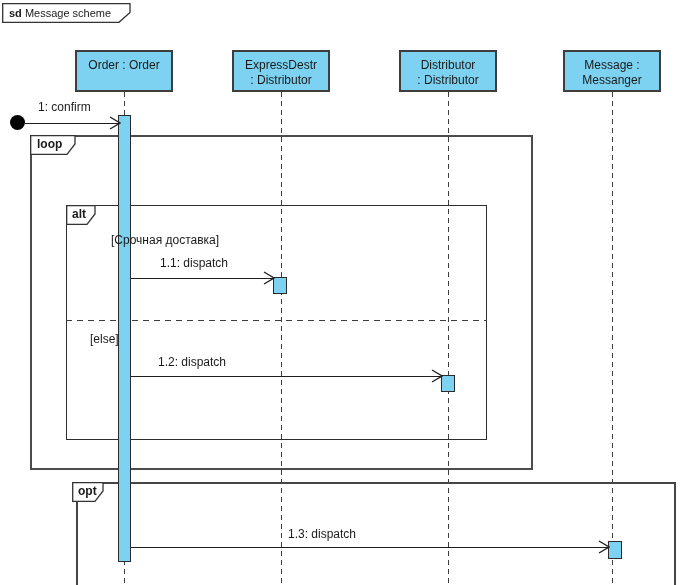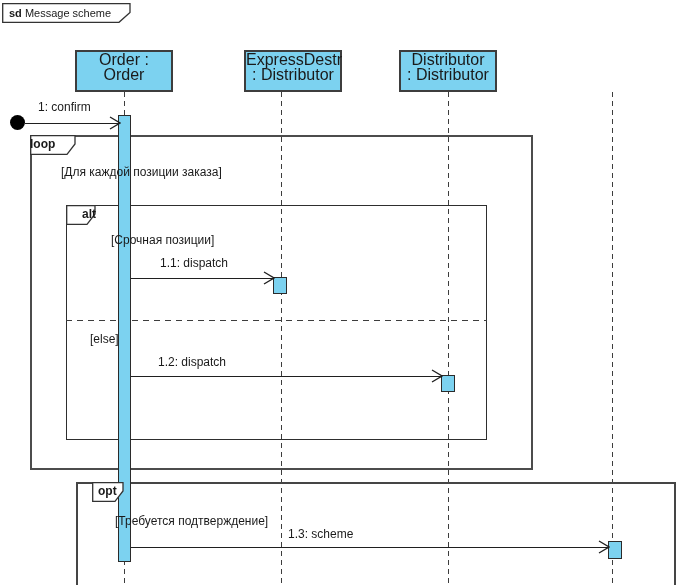--- a/index.html
+++ b/index.html
@@ -4,42 +4,42 @@
 <style>
   html,body { margin:0; padding:0; background:#ffffff; }
   .canvas {
     position:relative; width:680px; height:585px; background:#ffffff;
     font-family:"Liberation Sans", sans-serif; overflow:hidden; color:#1a1a1a;
   }
   
   .head {
     position:absolute; top:50px; width:98px; height:42px; box-sizing:border-box;
     background:#7cd2f0; border:2px solid #3d3d3d;
-    text-align:center; font-size:16px; line-height:15px; padding-top:0;
+    text-align:center; font-size:12px; line-height:15px; padding-top:6px;
   }
   
   .ll {
     position:absolute; top:92px; height:493px; width:1px; z-index:1;
     background:repeating-linear-gradient(to bottom,#3d3d3d 0 5px, transparent 5px 9px);
   }
   
   .frame { position:absolute; box-sizing:border-box; z-index:2; background:transparent; }
   .frame.loop { border:2px solid #4c4c4c; }
   .frame.alt  { border:1px solid #2e2e2e; }
   .frame.opt  { border:2px solid #454545; border-bottom:none; }
   .sep {
     position:absolute; height:1px; z-index:2;
     background:repeating-linear-gradient(to right,#3d3d3d 0 6px, transparent 6px 11px);
   }
   
   .badge { position:absolute; z-index:4; }
   .badge svg { display:block; }
   .badge .op {
     position:absolute; left:0; top:0; right:0; bottom:0;
-    font-size:12px; font-weight:bold; line-height:19px; box-sizing:border-box;
+    font-size:12px; font-weight:bold; line-height:19px; padding-left:7px; box-sizing:border-box;
   }
   
   .sd-tab { position:absolute; left:2px; top:3px; z-index:5; }
   .sd-tab .tab-text {
     position:absolute; left:0; top:0; right:0; bottom:0;
     font-size:11px; line-height:20px; padding-left:7px; white-space:nowrap;
   }
   .sd-tab .kw { font-weight:bold; }
   
   .act {
@@ -70,44 +70,46 @@
   <div class="badge" style="left:30px; top:135px; width:46px; height:20px">
     <svg width="46" height="20" viewBox="0 0 46 20">
       <path d="M0.7,0.7 H45 V9 L37,19.3 H0.7 Z" fill="#ffffff" stroke="#333333" stroke-width="1.3"></path>
     </svg>
     <span class="op">loop</span>
   </div>
   <div class="badge" style="left:66px; top:205px; width:30px; height:20px">
     <svg width="30" height="20" viewBox="0 0 30 20">
       <path d="M0.7,0.7 H29 V9 L21,19.3 H0.7 Z" fill="#ffffff" stroke="#333333" stroke-width="1.3"></path>
     </svg>
-    <span class="op" style="padding-left:16px">alt</span>
+    <span class="op" style="padding-left:6px">alt</span>
   </div>
-  <div class="badge" style="left:92px; top:482px; width:32px; height:32px">
+  <div class="badge" style="left:72px; top:482px; width:32px; height:32px">
     <svg width="32" height="20" viewBox="0 0 32 20">
       <path d="M0.7,0.7 H31 V9 L23,19.3 H0.7 Z" fill="#ffffff" stroke="#333333" stroke-width="1.3"></path>
     </svg>
     <span class="op" style="padding-left:6px">opt</span>
   </div>
 
-  <div class="txt" style="left:61px; top:165px">[Для каждой позиции заказа]</div>
-  <div class="txt" style="left:111px; top:233px">[Срочная позиции]</div>
+  <div class="txt" style="left:111px; top:233px">[Срочная доставка]</div>
   <div class="txt" style="left:90px; top:332px">[else]</div>
-  <div class="txt" style="left:115px; top:514px">[Требуется подтверждение]</div>
 
   <div class="head" style="left:75px">
     <div>Order : Order</div>
   </div>
-  <div class="head" style="left:244px">
+  <div class="head" style="left:232px">
     <div>ExpressDestr</div>
     <div>: Distributor</div>
   </div>
   <div class="head" style="left:399px">
     <div>Distributor</div>
     <div>: Distributor</div>
+  </div>
+  <div class="head" style="left:563px">
+    <div>Message :</div>
+    <div>Messanger</div>
   </div>
 
   <div class="act" style="left:118px; top:115px; width:13px; height:447px"></div>
   <div class="act" style="left:273px; top:277px; width:14px; height:17px"></div>
   <div class="act" style="left:441px; top:375px; width:14px; height:17px"></div>
   <div class="act" style="left:608px; top:541px; width:14px; height:18px"></div>
 
   <div class="found" style="left:10px; top:115px"></div>
   <div class="txt" style="left:38px; top:100px">1: confirm</div>
   <div class="arrow" style="left:25px; top:123px; width:94px">
@@ -129,21 +131,21 @@
 
   <div class="txt" style="left:158px; top:355px">1.2: dispatch</div>
   <div class="arrow" style="left:131px; top:376px; width:310px">
     <span class="head-ic">
       <svg width="12" height="14" viewBox="0 0 12 14">
           <path d="M1,1 L11,7 L1,13" fill="none" stroke="#1f1f1f" stroke-width="1.3"></path>
         </svg>
     </span>
   </div>
 
-  <div class="txt" style="left:288px; top:527px">1.3: scheme</div>
+  <div class="txt" style="left:288px; top:527px">1.3: dispatch</div>
   <div class="arrow" style="left:131px; top:547px; width:477px">
     <span class="head-ic">
       <svg width="12" height="14" viewBox="0 0 12 14">
           <path d="M1,1 L11,7 L1,13" fill="none" stroke="#1f1f1f" stroke-width="1.3"></path>
         </svg>
     </span>
   </div>
 
   <div class="sd-tab" style="width:129px; height:20px">
     <svg width="129" height="20" viewBox="0 0 129 20">

